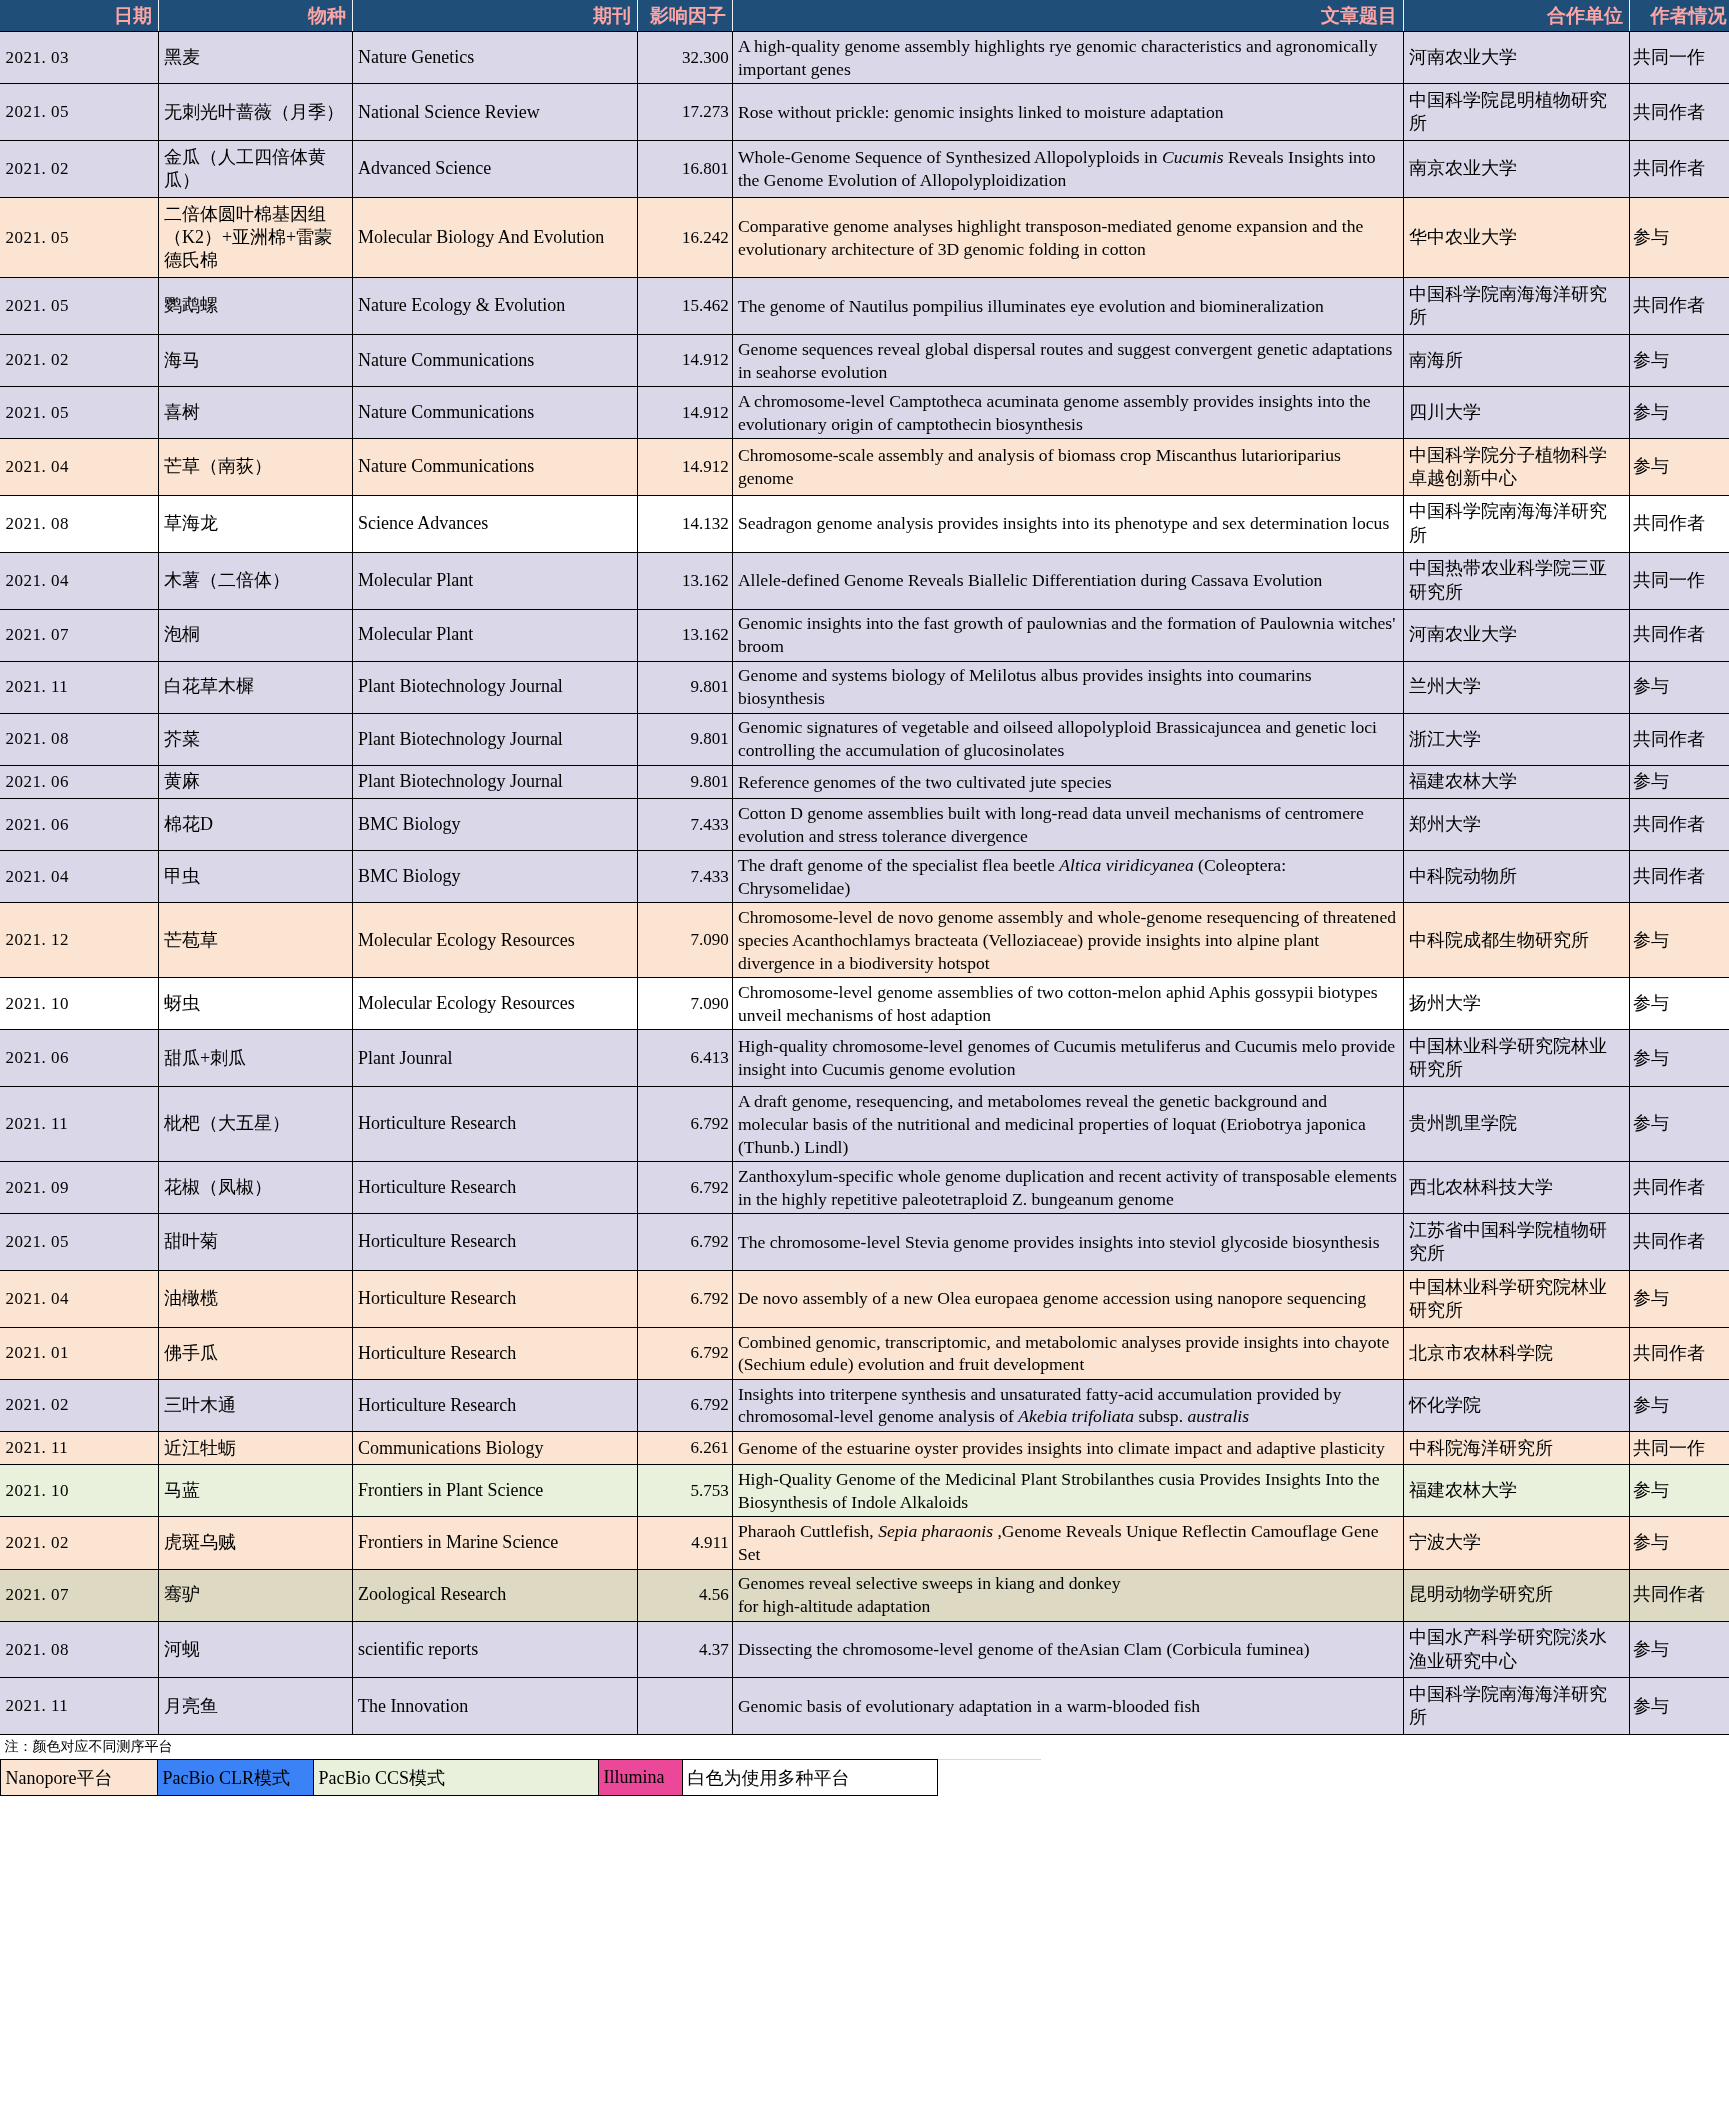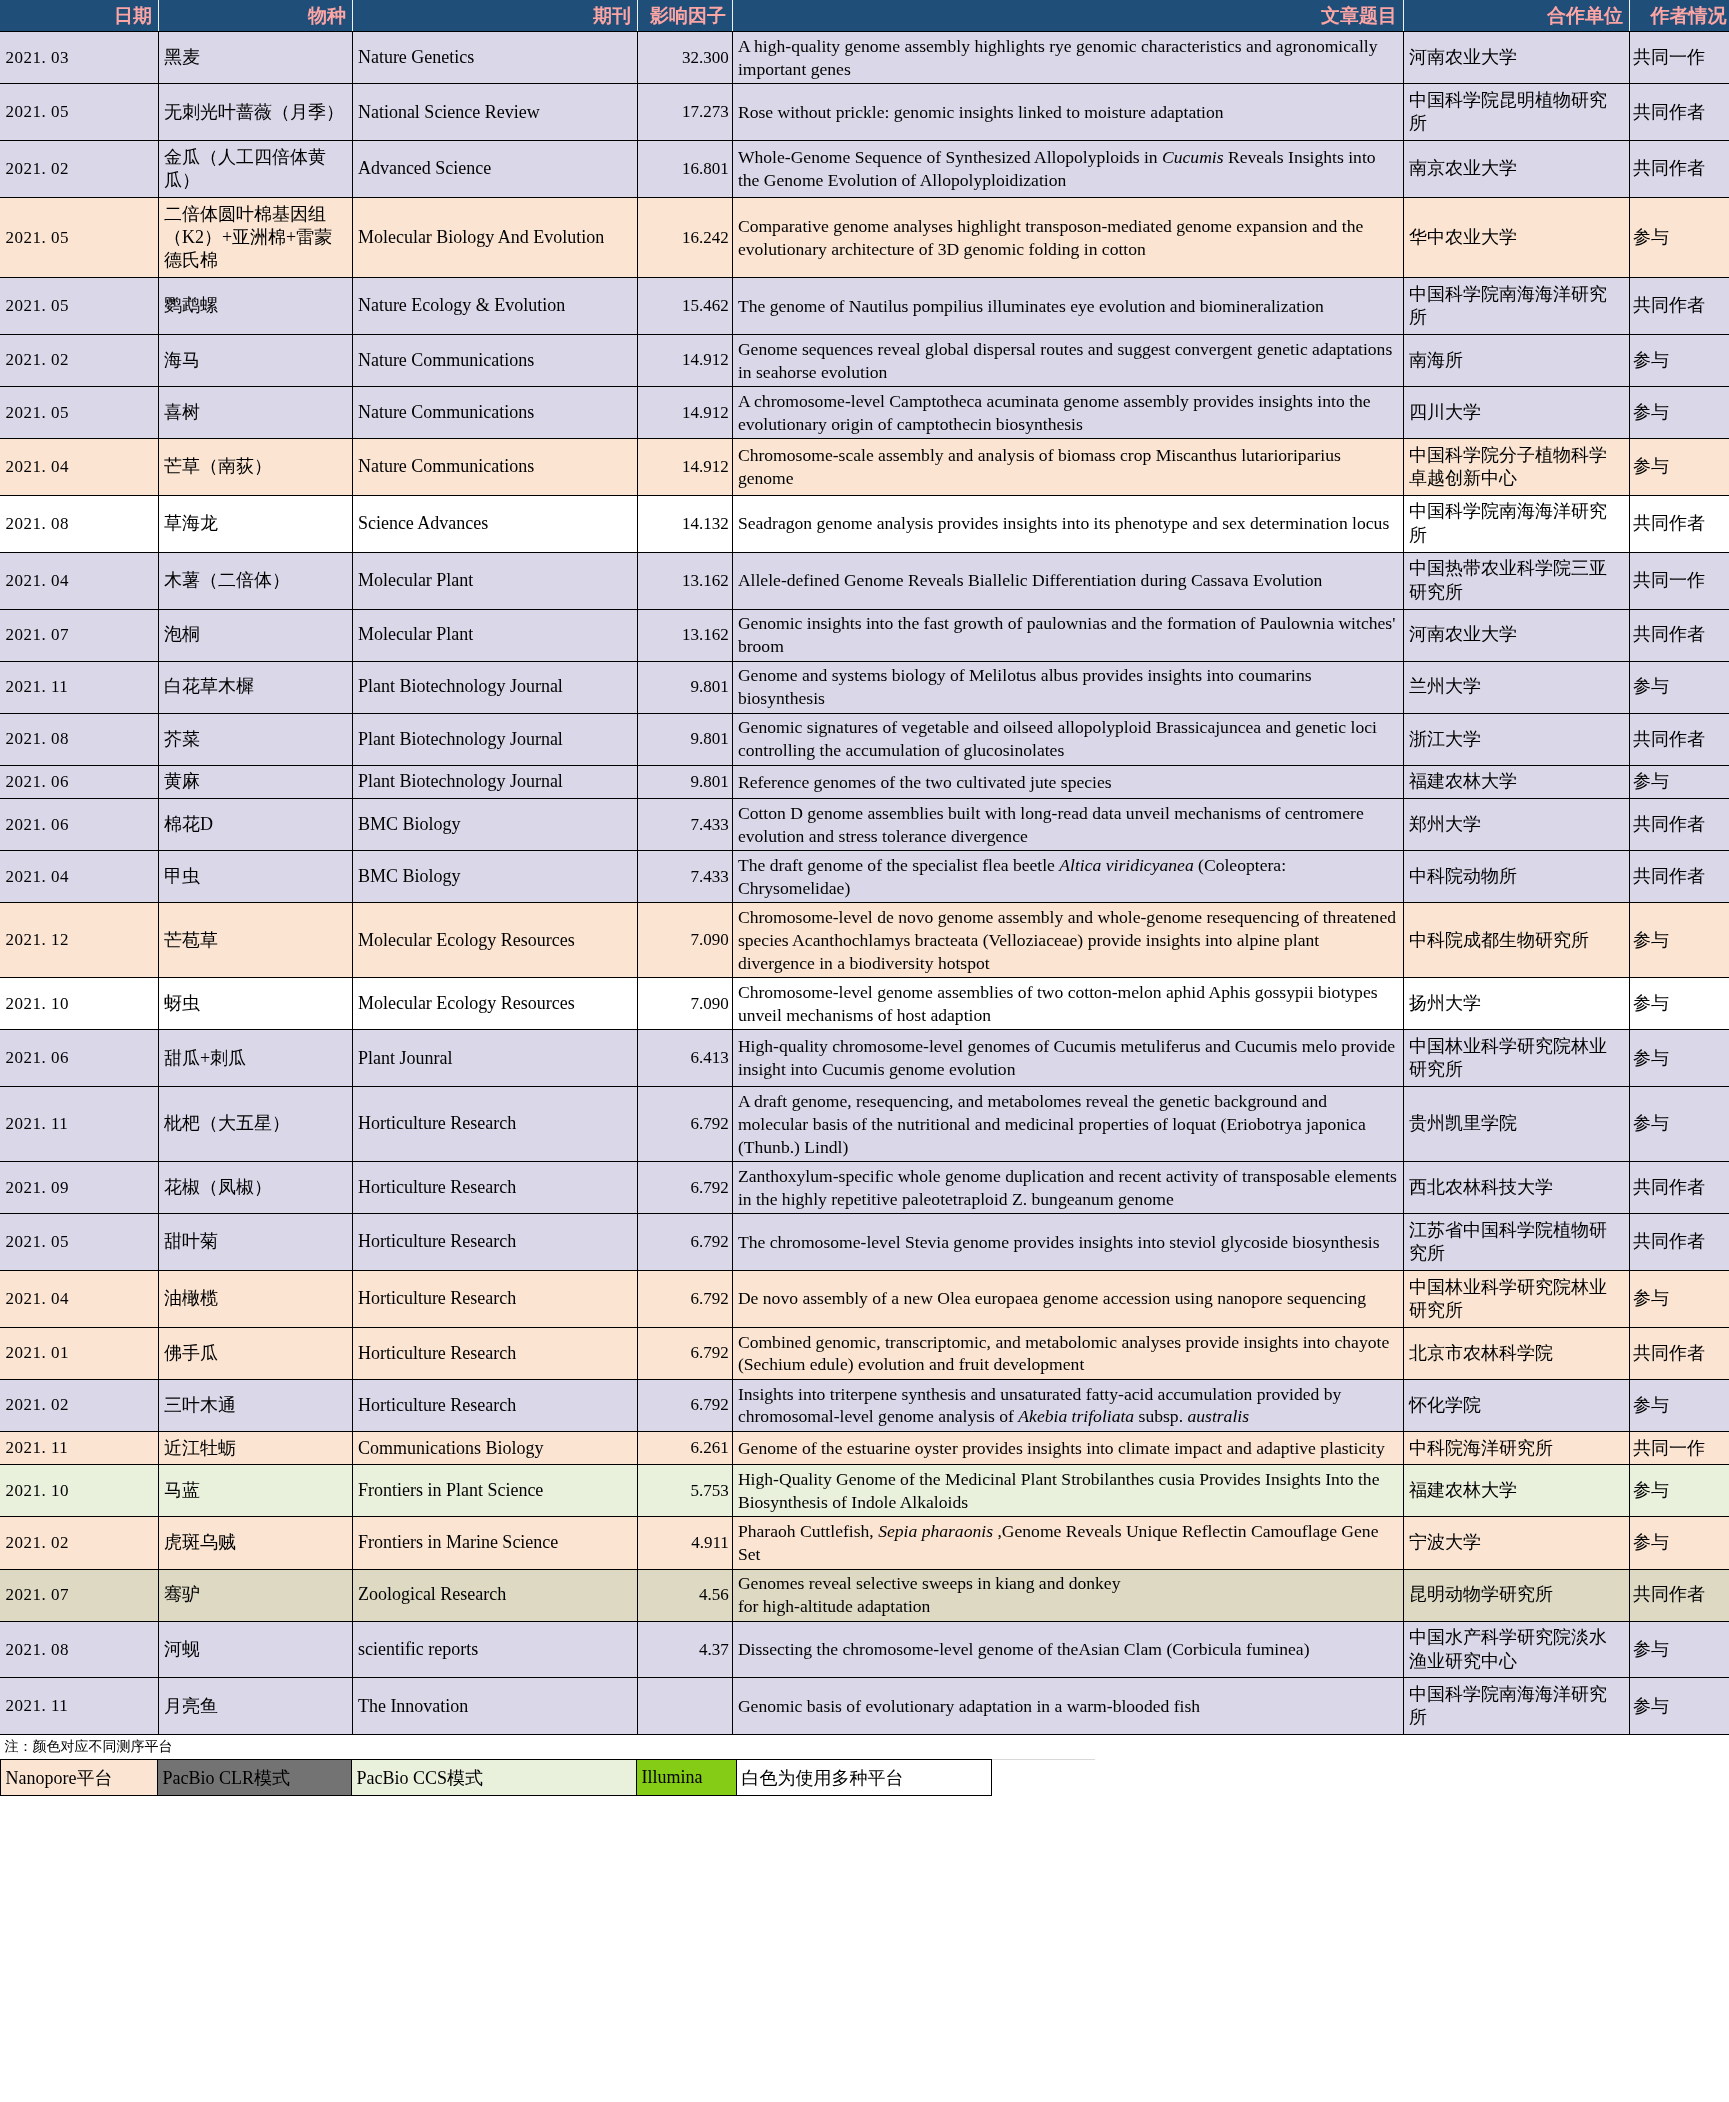--- a/index.html
+++ b/index.html
@@ -346,20 +346,20 @@
           <td class="c-partner">中国科学院南海海洋研究所</td>
           <td class="c-role">参与</td>
         </tr>
       </tbody>
   </table>
 
   <div class="note">注：颜色对应不同测序平台</div>
 
   <div class="legend" id="legend-row">
       <div class="legend-cell first" style="width: 158px; background: rgb(251, 229, 210);">Nanopore平台</div>
-      <div class="legend-cell" style="width: 194px; background: #737373;">PacBio CLR模式</div>
+      <div class="legend-cell" style="width: 156px; background: #3b82f6;">PacBio CLR模式</div>
       <div class="legend-cell" style="width: 285px; background: rgb(233, 240, 220);">PacBio CCS模式</div>
-      <div class="legend-cell" style="width: 100px; background: #84cc16;">Illumina</div>
+      <div class="legend-cell" style="width: 84px; background: #ec4899;">Illumina</div>
       <div class="legend-cell" style="width: 255px; background: rgb(255, 255, 255);">白色为使用多种平台</div>
       <div class="legend-filler" style="width: 103px;"></div>
     </div>
 </div>
 
 
 </body></html>

